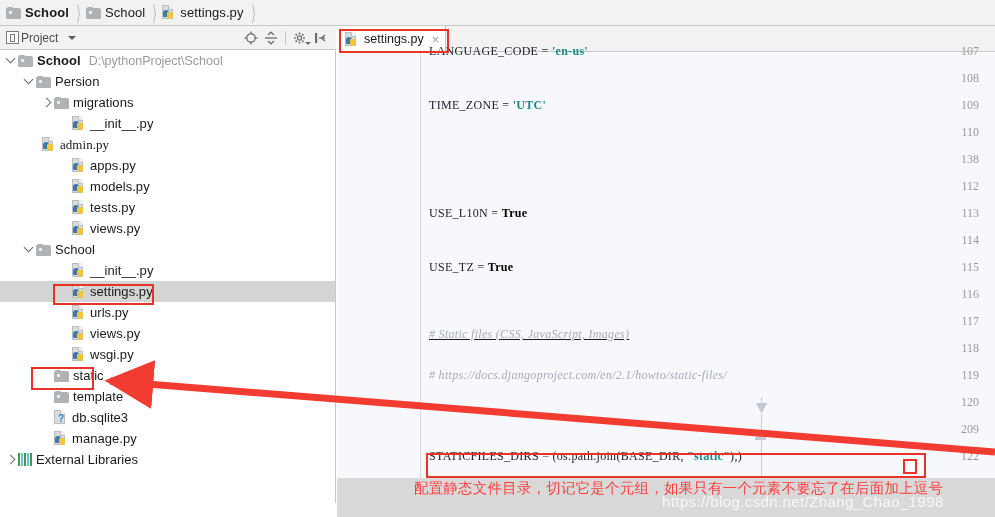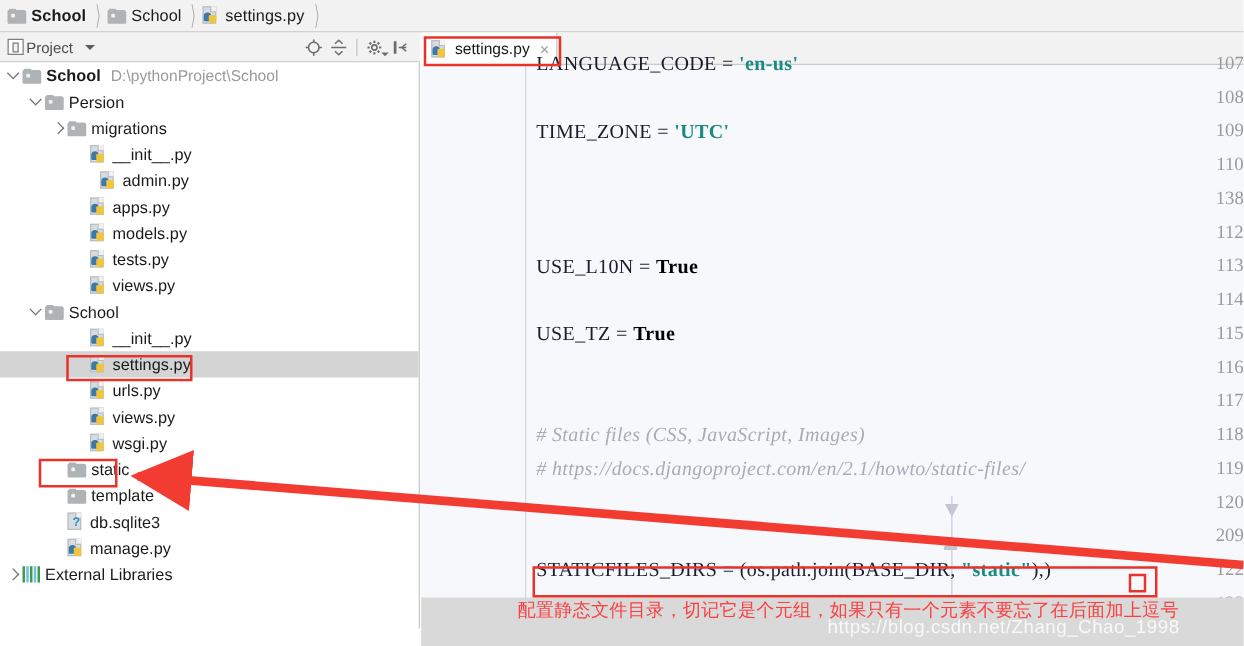--- a/index.html
+++ b/index.html
@@ -202,28 +202,28 @@
   }
   #gutter {
     position: absolute; left: 0; top: 0; width: 64px; height: 465px;
     background: #f7f8fc;
   }
   #gutter-line {
     position: absolute; left: 83px; top: 0; width: 1px; height: 465px;
     background: #d5d8e0;
   }
   .ln {
-    position: absolute; right: 0; width: 62px; text-align: right;
+    position: absolute; right: 16px; width: 62px; text-align: right;
     font-family: "Liberation Serif", serif;
-    font-size: 15px; color: #9a9a9a; line-height: 27px; height: 27px;
+    font-size: 12px; color: #9a9a9a; line-height: 27px; height: 27px;
   }
   .code {
     position: absolute; left: 92px;
     font-family: "Liberation Serif", serif;
-    font-size: 16px; line-height: 27px; height: 27px;
+    font-size: 12px; line-height: 27px; height: 27px;
     color: #1c1c2e; white-space: pre; letter-spacing: .3px;
   }
   .kw { color: #000000; font-weight: bold; }
   .str { color: #1a8a84; font-weight: bold; }
   .cmt { color: #a8abb8; font-style: italic; }
 
   
   #indent-guide {
     position: absolute; left: 424px; top: 345px; width: 1px; height: 150px;
     background: #c8ccd8;
@@ -392,21 +392,21 @@
       <span class="tree-icon">
         <span class="ico-py">
           <span class="page"></span>
           <span class="fold"></span>
           <span class="snake-b"></span>
           <span class="snake-y"></span>
         </span>
       </span>
       <span class="tree-label">__init__.py</span>
     </div>
-    <div class="tree-row" style="padding-left: 66px;">
+    <div class="tree-row" style="padding-left: 28px; font-family: Liberation Serif, serif;">
       <span class="twisty"></span>
       <span class="tree-icon">
         <span class="ico-py">
           <span class="page"></span>
           <span class="fold"></span>
           <span class="snake-b"></span>
           <span class="snake-y"></span>
         </span>
       </span>
       <span class="tree-label">admin.py</span>
@@ -616,21 +616,21 @@
       <div class="ln" style="top: 94px;">138</div>
       <div class="ln" style="top: 121px;">112</div>
       <div class="ln" style="top: 148px;">113</div>
       <div class="code" style="top: 148px;"><span class="">USE_L10N = </span><span class="kw">True</span></div>
       <div class="ln" style="top: 175px;">114</div>
       <div class="ln" style="top: 202px;">115</div>
       <div class="code" style="top: 202px;"><span class="">USE_TZ = </span><span class="kw">True</span></div>
       <div class="ln" style="top: 229px;">116</div>
       <div class="ln" style="top: 256px;">117</div>
       <div class="ln" style="top: 283px;">118</div>
-      <div class="code" style="top: 283px;"><span class="cmt"># Static files (CSS, JavaScript, Images)</span></div>
+      <div class="code" style="top: 269px; text-decoration: underline;"><span class="cmt"># Static files (CSS, JavaScript, Images)</span></div>
       <div class="ln" style="top: 310px;">119</div>
       <div class="code" style="top: 310px;"><span class="cmt"># https://docs.djangoproject.com/en/2.1/howto/static-files/</span></div>
       <div class="ln" style="top: 337px;">120</div>
       <div class="ln" style="top: 364px;">209</div>
       <div class="ln" style="top: 391px;">122</div>
       <div class="code" style="top: 391px;"><span class="">STATICFILES_DIRS = (os.path.join(BASE_DIR, </span><span class="str">"static"</span><span class="">),)</span></div>
       <div class="ln" style="top: 418px;">123</div>
     </div>
 </div>
 

